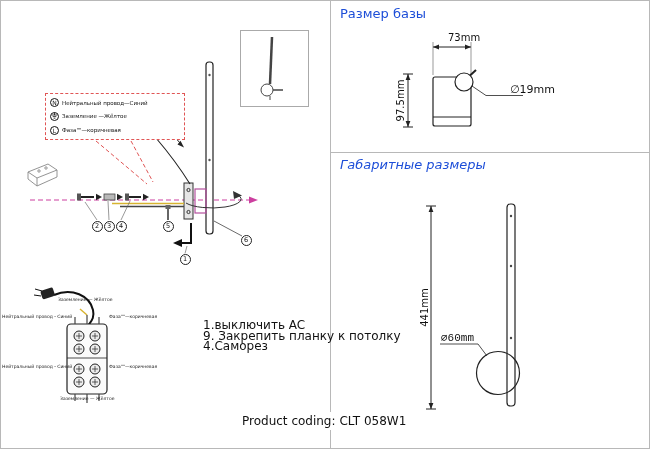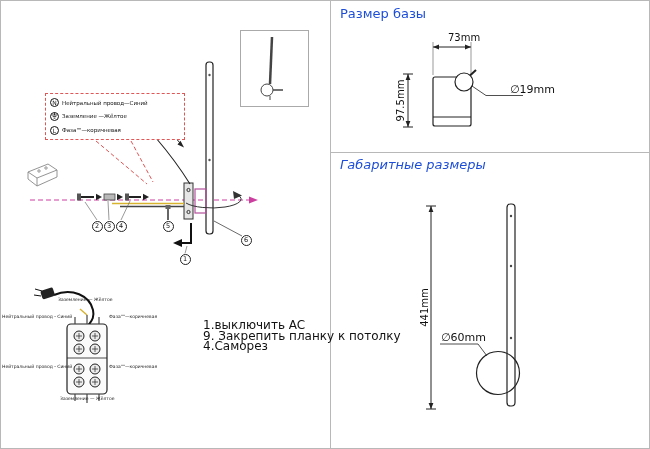--- a/index.html
+++ b/index.html
@@ -246,16 +246,20 @@
     <div>4.Саморез</div>
   </div>
 
   <div class="abs sec-title" style="left:340px; top:6px;">Размер базы</div>
   <div class="abs dim" style="left:448px; top:32px;">73mm</div>
   <div class="abs dim rot" style="left:375px; top:95px; width:50px;">97.5mm</div>
   <div class="abs dim-lg" style="left:510px; top:83px;">∅19mm</div>
 
   <div class="abs sec-title" style="left:340px; top:157px;font-style:italic;">Габаритные размеры</div>
   <div class="abs dim rot" style="left:399px; top:302px; width:50px;">441mm</div>
-  <div class="abs dim-lg" style="left:441px; top:331px;">∅60mm</div>
-
+  <div class="abs dim-lg" style="left:441px; top:331px;font-family:Liberation Mono, monospace;">∅60mm</div>
+
+  <div class="abs product">
+    <span>Product coding:</span>
+    <span>CLT 058W1</span>
+  </div>
 
 </div>
 
 </body></html>

